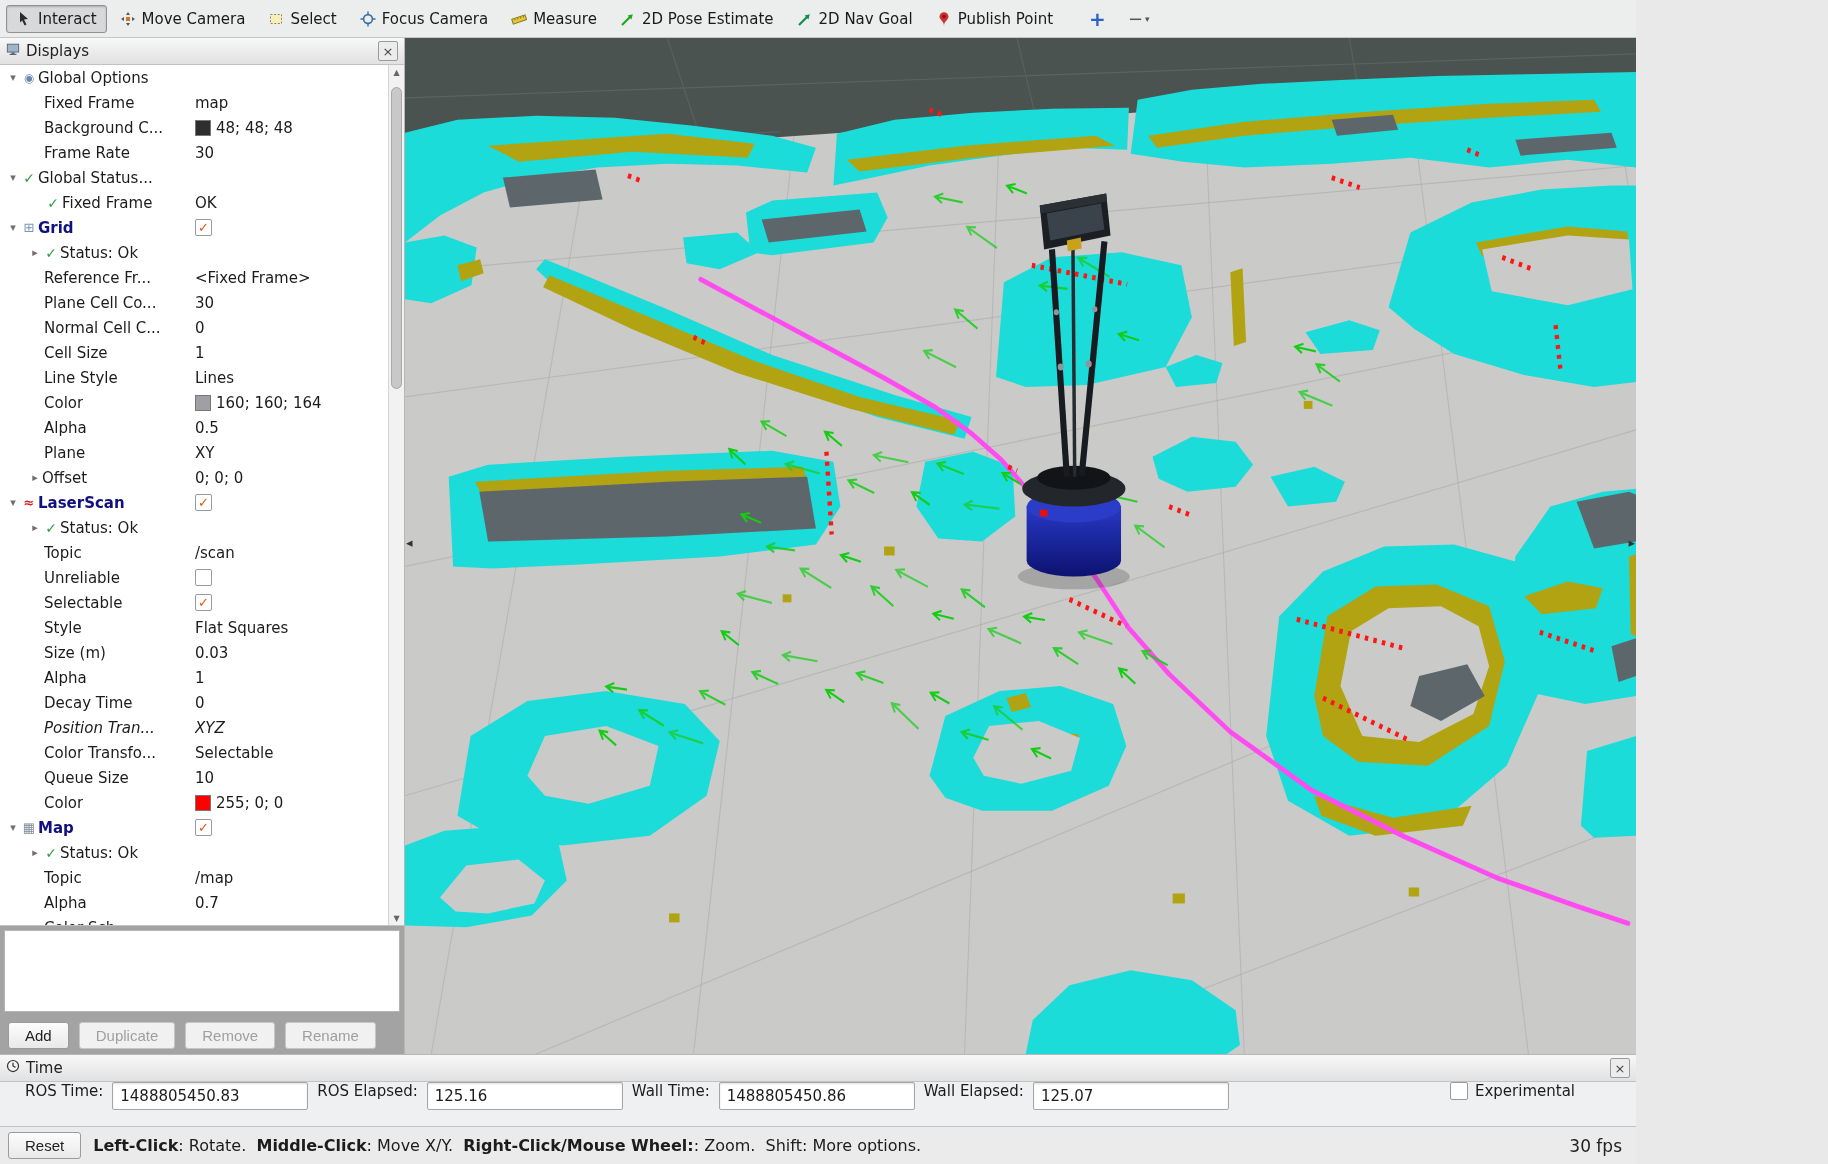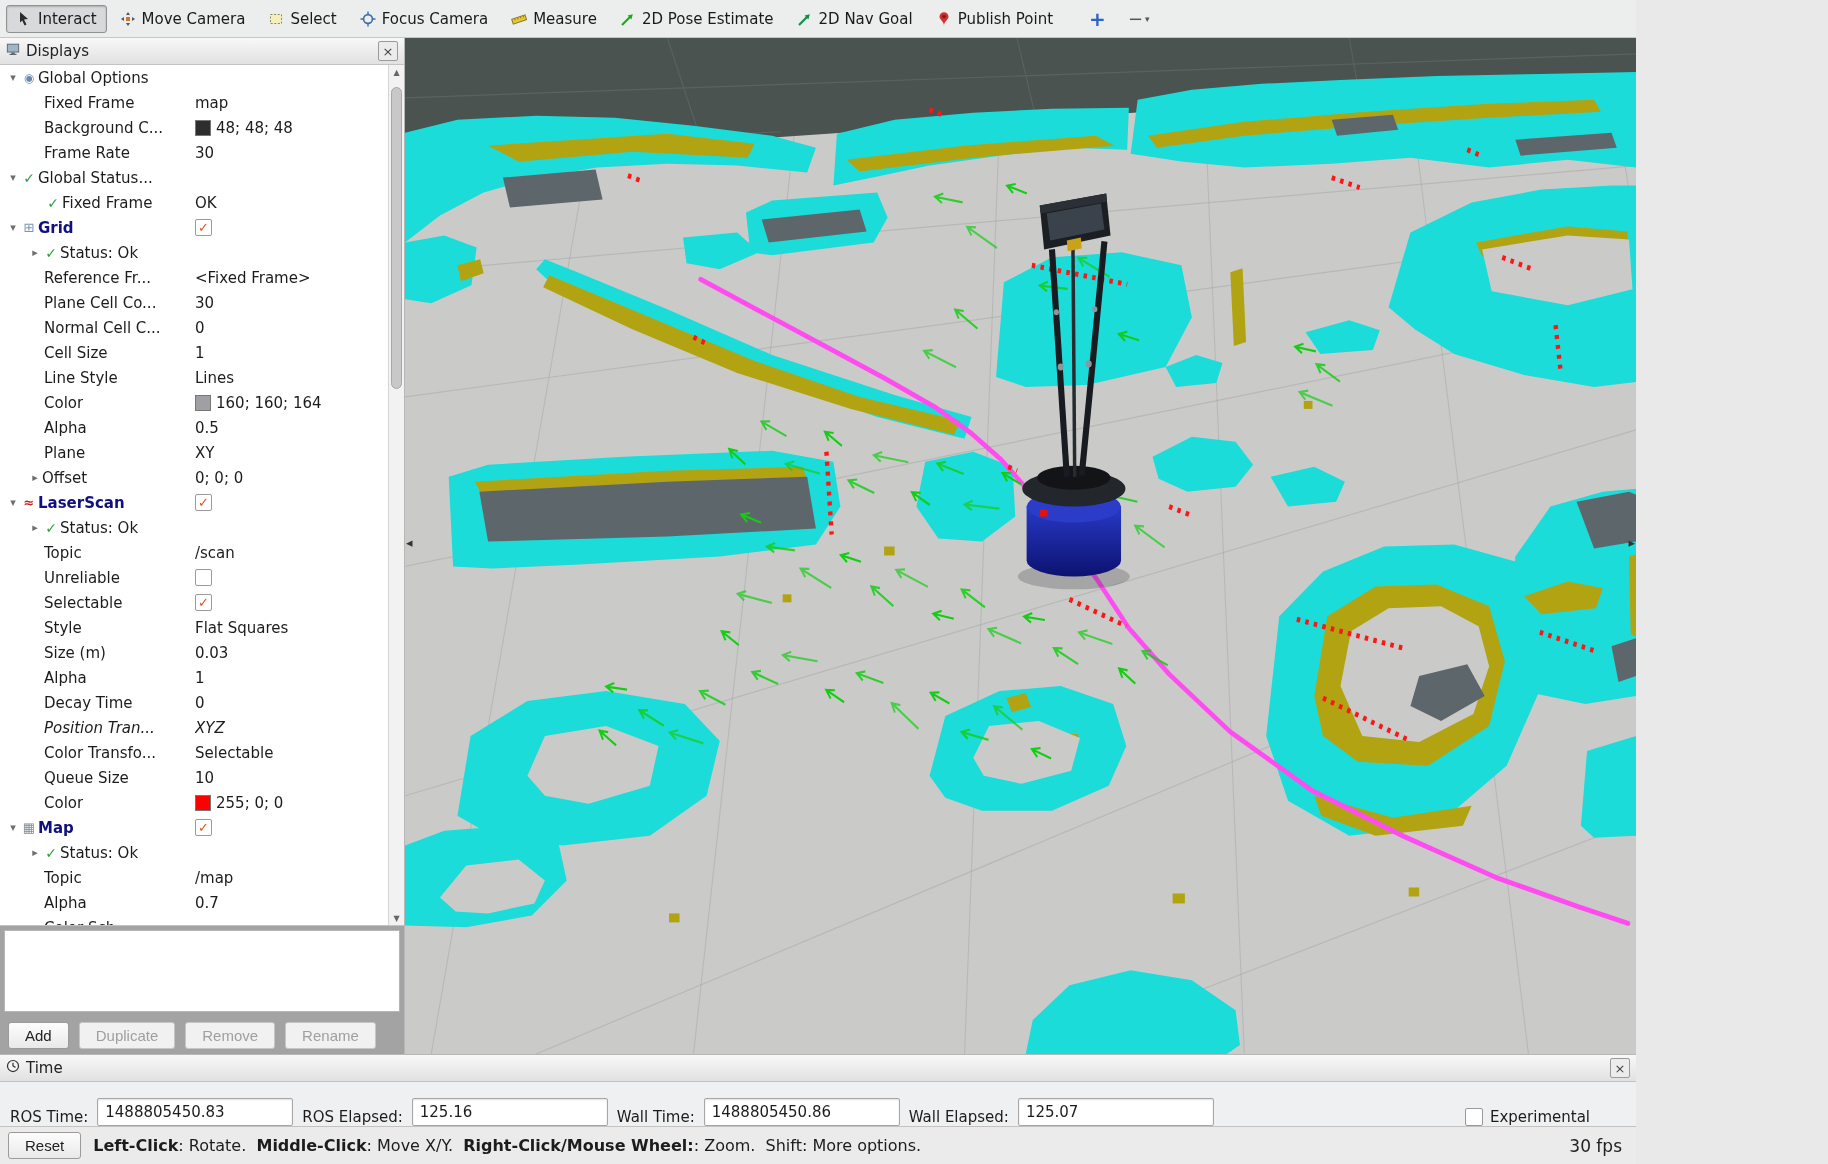--- a/index.html
+++ b/index.html
@@ -62,21 +62,21 @@
   .dgrid path{stroke:#59635f;stroke-width:1.2;fill:none;}
   .fgrid path{stroke:#a7a8aa;stroke-width:1.2;fill:none;opacity:.55;}
   #nav-path{stroke:var(--path);stroke-width:5;fill:none;stroke-linecap:round;stroke-linejoin:round;}
   .laser{stroke:var(--laser);stroke-width:5;fill:none;stroke-dasharray:4 6;}
   .parrow{stroke:var(--particles);stroke-width:2.2;fill:none;}
   .parrow.v1{opacity:.85;}
   .parrow.v2{opacity:.7;}
 
   
   #time-panel{flex:none;border-top:1px solid #b7b7b7;background:#eff0f1;}
-  .time-fields{height:44px;display:flex;align-items:flex-end;gap:9px;padding:0 10px;}
+  .time-fields{height:44px;display:flex;align-items:flex-start;gap:9px;padding:0 25px;}
   .tf-label{font-size:15px;white-space:nowrap;}
   .tf-input{height:26px;border:1px solid #a6a6a6;border-radius:2px;background:#fff;display:flex;align-items:center;padding:0 7px;font-size:15px;width:180px;box-shadow:inset 0 1px 2px rgba(0,0,0,.12);white-space:nowrap;}
   .exp-wrap{margin-left:auto;display:flex;align-items:center;gap:7px;padding-right:36px;}
   .cbx-empty{width:16px;height:16px;border:1px solid #9a9a9a;background:#fff;border-radius:2px;flex:none;}
 
   
   #status-bar{height:37px;flex:none;background:#ebebeb;border-top:1px solid #c2c2c2;display:flex;align-items:center;gap:12px;padding:0 8px;font-size:16px;}
   #status-hint span{white-space:pre-wrap;}
   #fps{margin-left:auto;font-size:17px;padding-right:6px;color:#222;white-space:nowrap;}
 </style>

